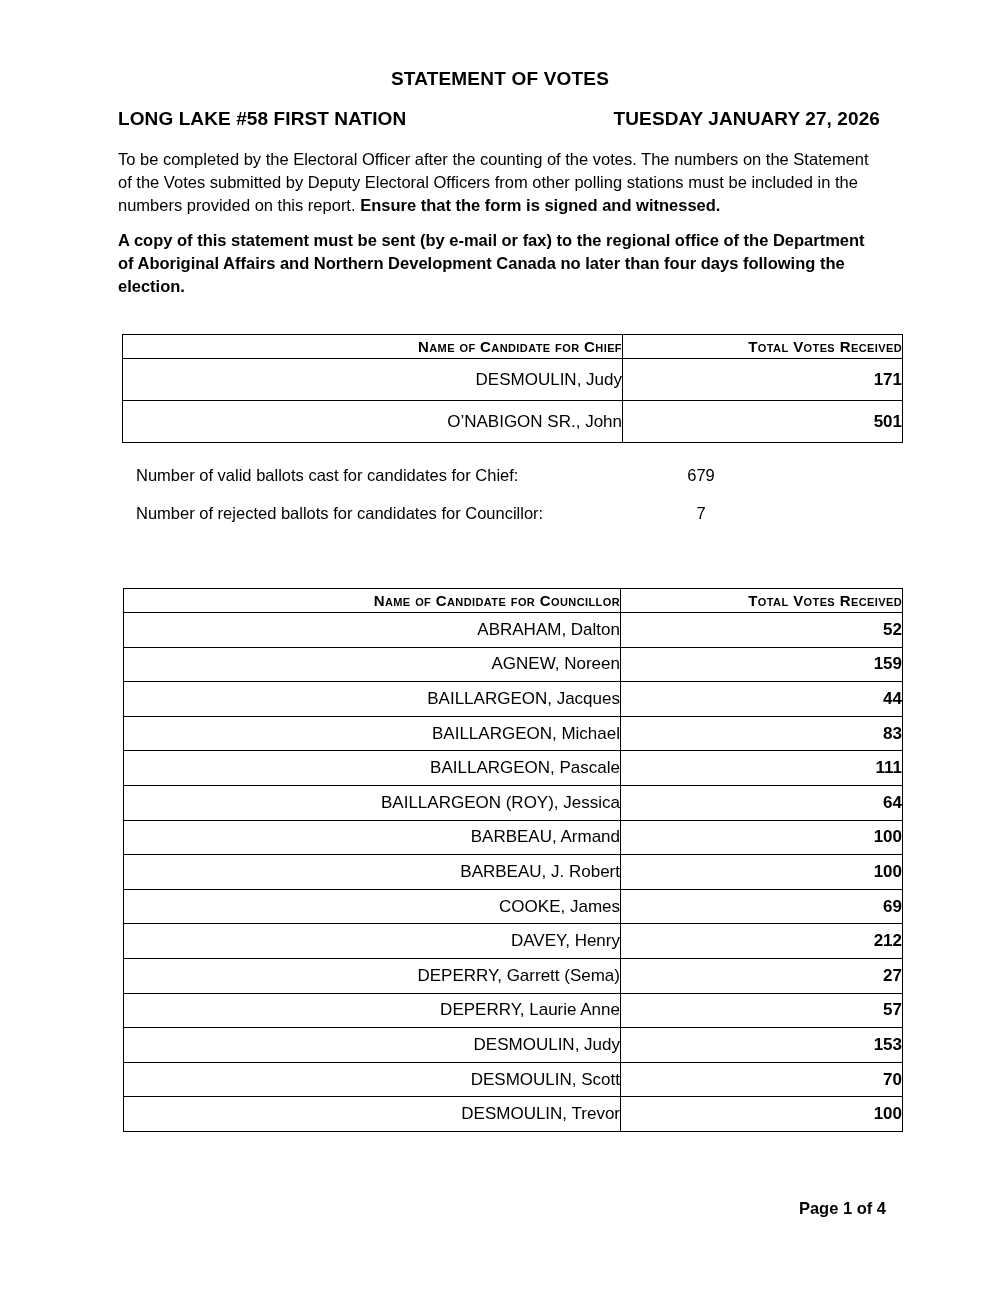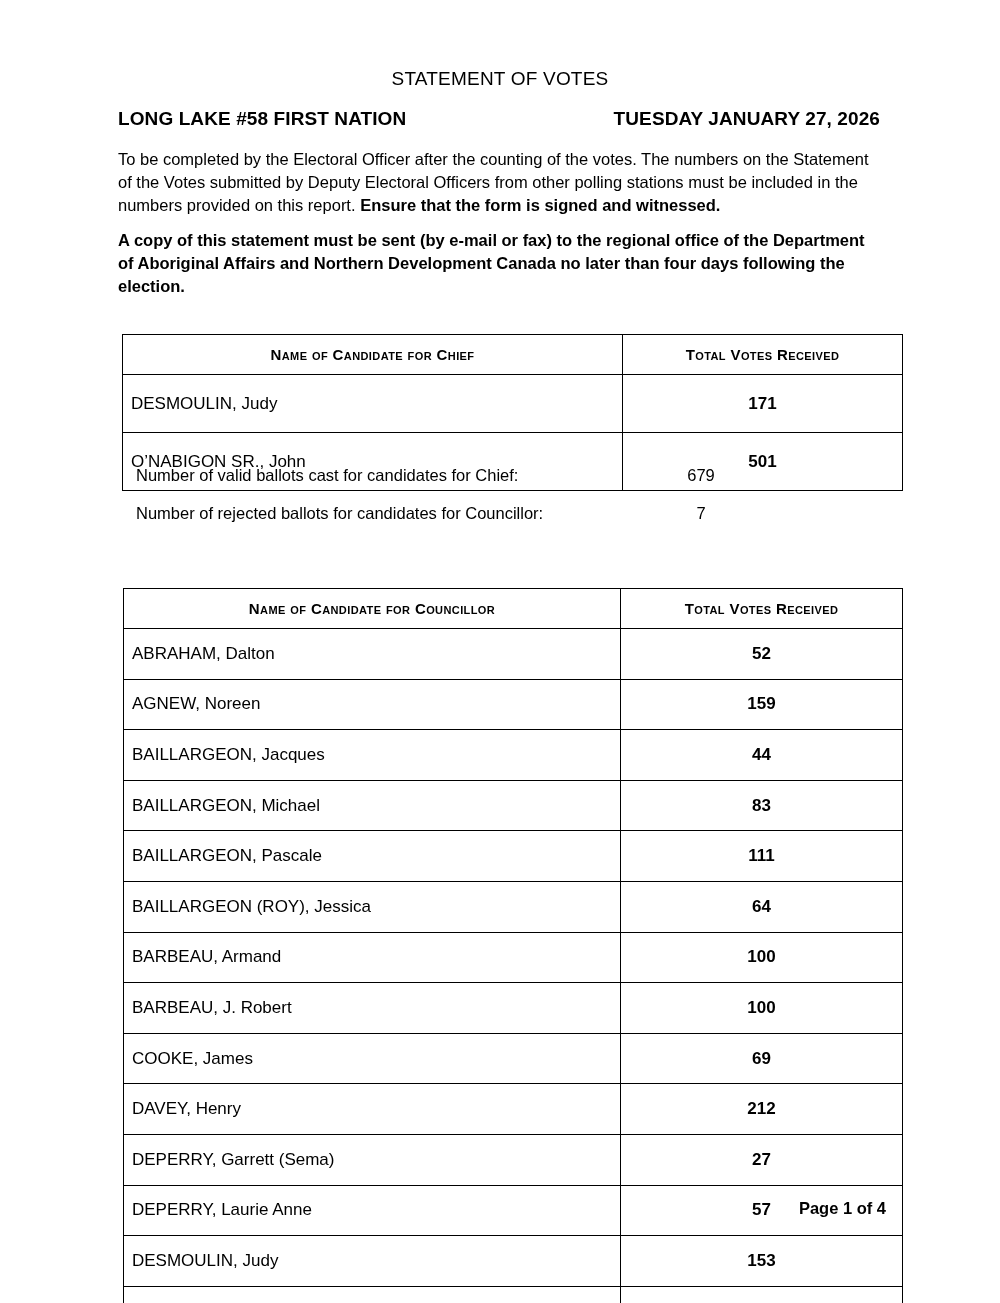--- a/index.html
+++ b/index.html
@@ -23,21 +23,21 @@
   }
 
   
   .doc-title {
     position: absolute;
     top: 68px;
     left: 0;
     width: 1000px;
     text-align: center;
     font-size: 19px;
-    font-weight: normal;
+    font-weight: bold;
     letter-spacing: 0.2px;
   }
   .subhead-row {
     position: absolute;
     top: 108px;
     left: 118px;
     width: 762px;
     display: flex;
     justify-content: space-between;
     align-items: center;
@@ -66,22 +66,23 @@
 
   
   table.votes-table {
     position: absolute;
     border-collapse: collapse;
     table-layout: fixed;
   }
   table.votes-table th,
   table.votes-table td {
     border: 1.6px solid #000000;
-    padding: 8px;
+    padding: 0;
     vertical-align: middle;
+    text-align: right;
   }
   .hdr-cell {
     text-align: center;
     font-weight: bold;
     font-size: 15px;
     font-variant: small-caps;
     letter-spacing: 0.4px;
     height: 23px;
     line-height: 23px;
   }

